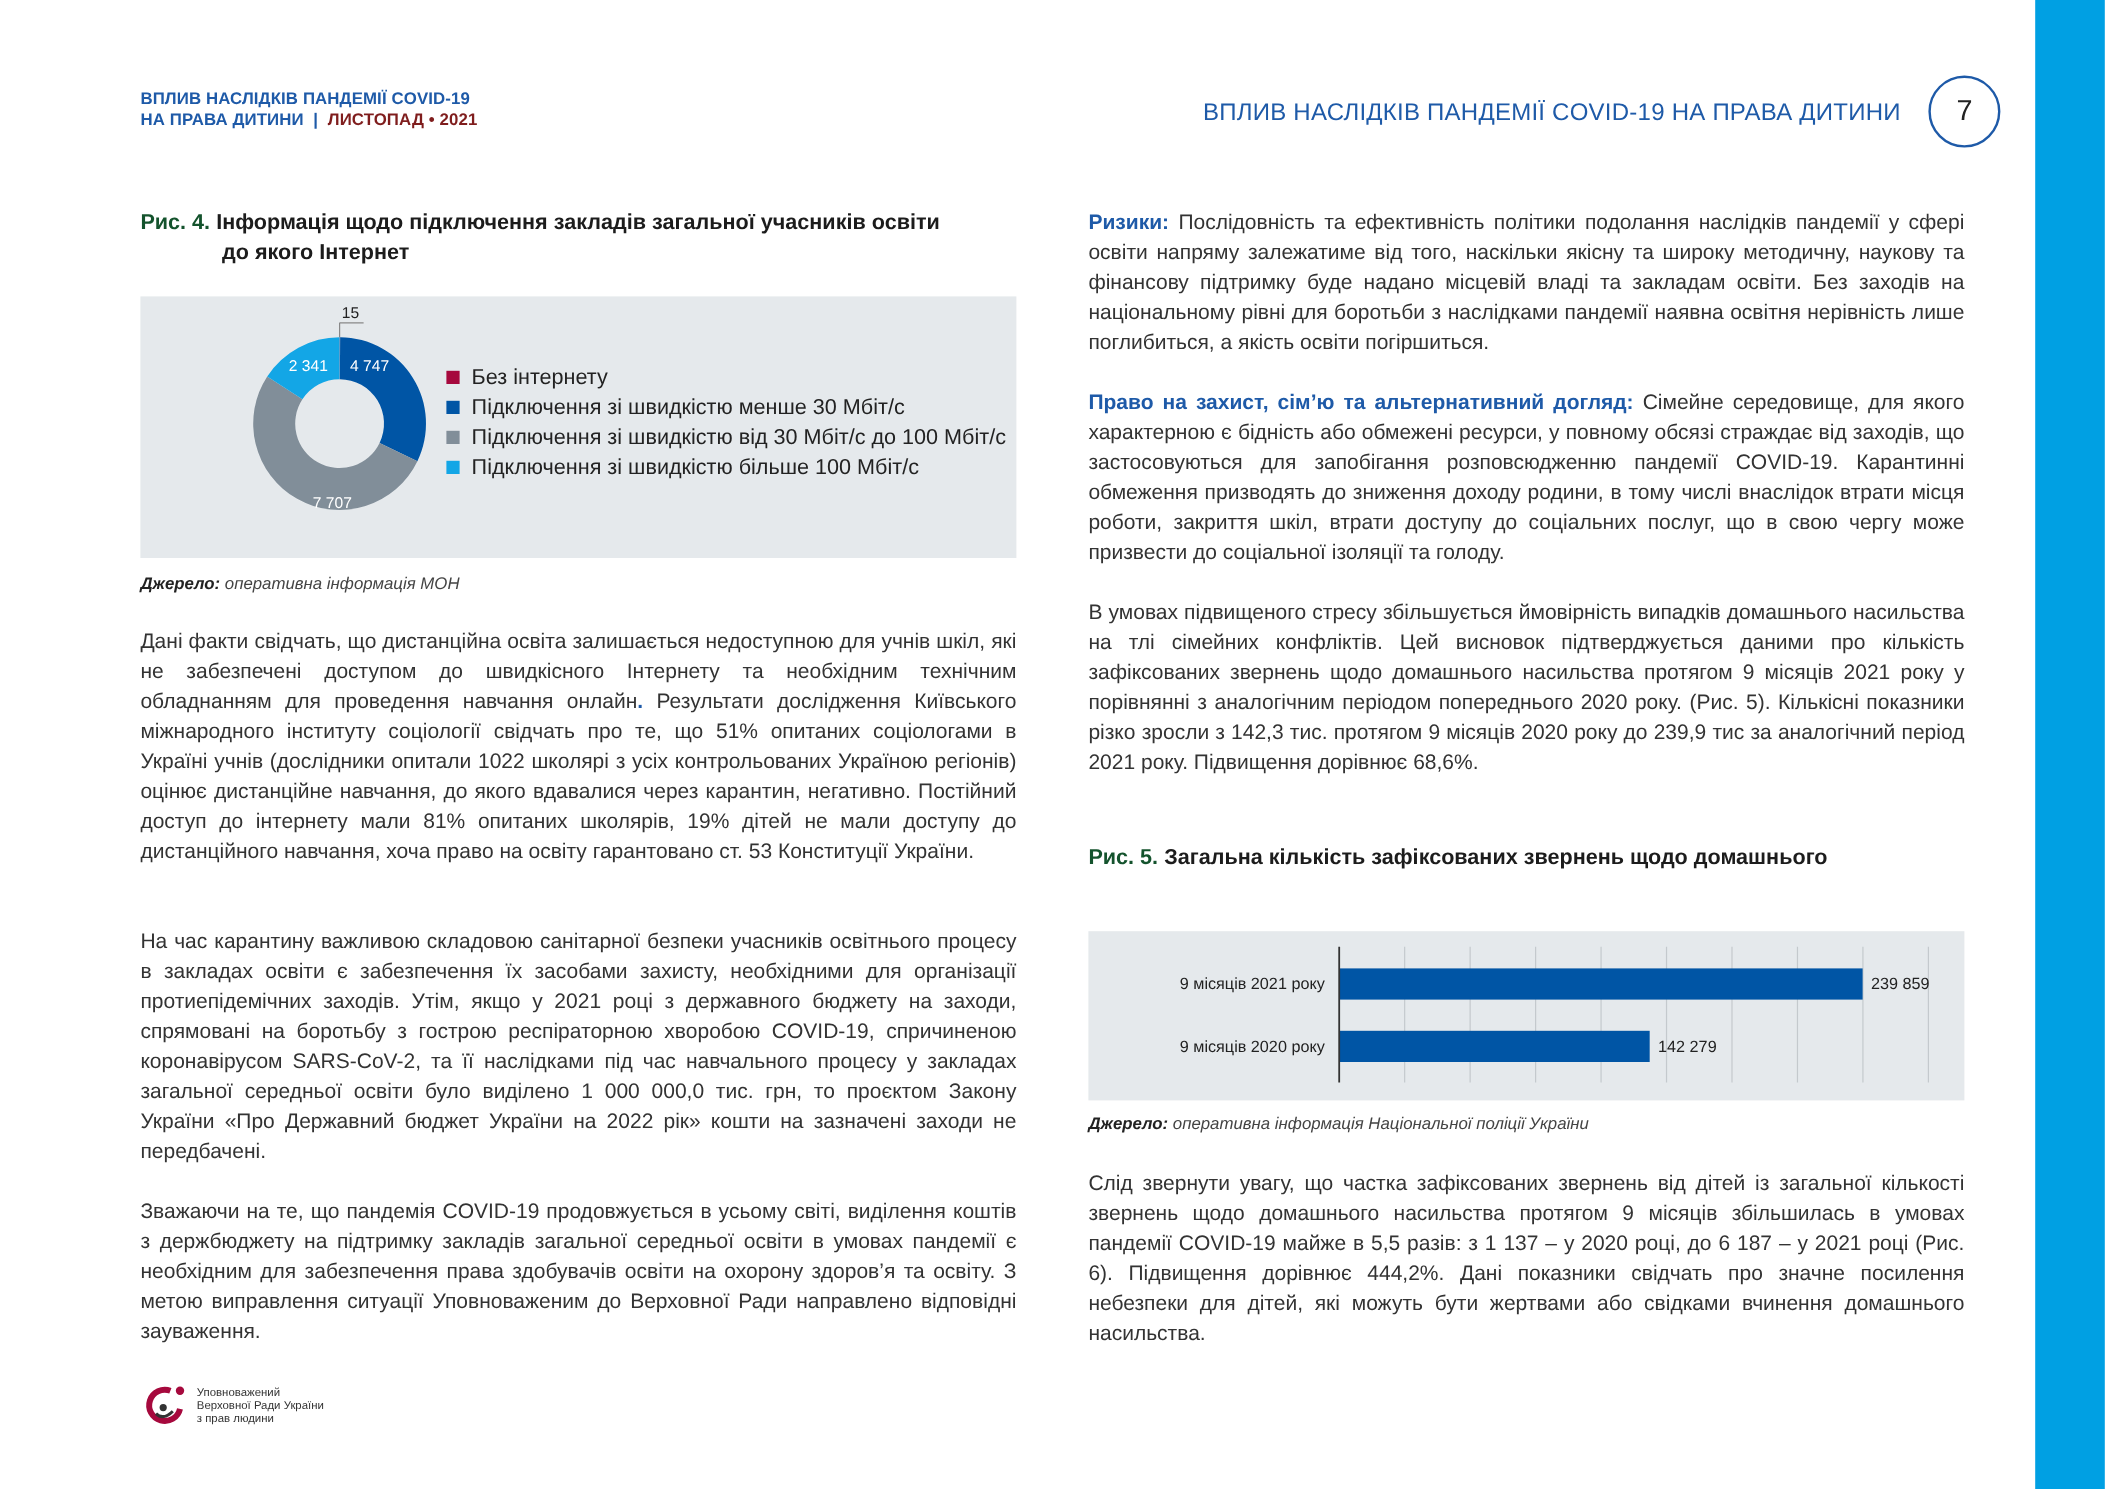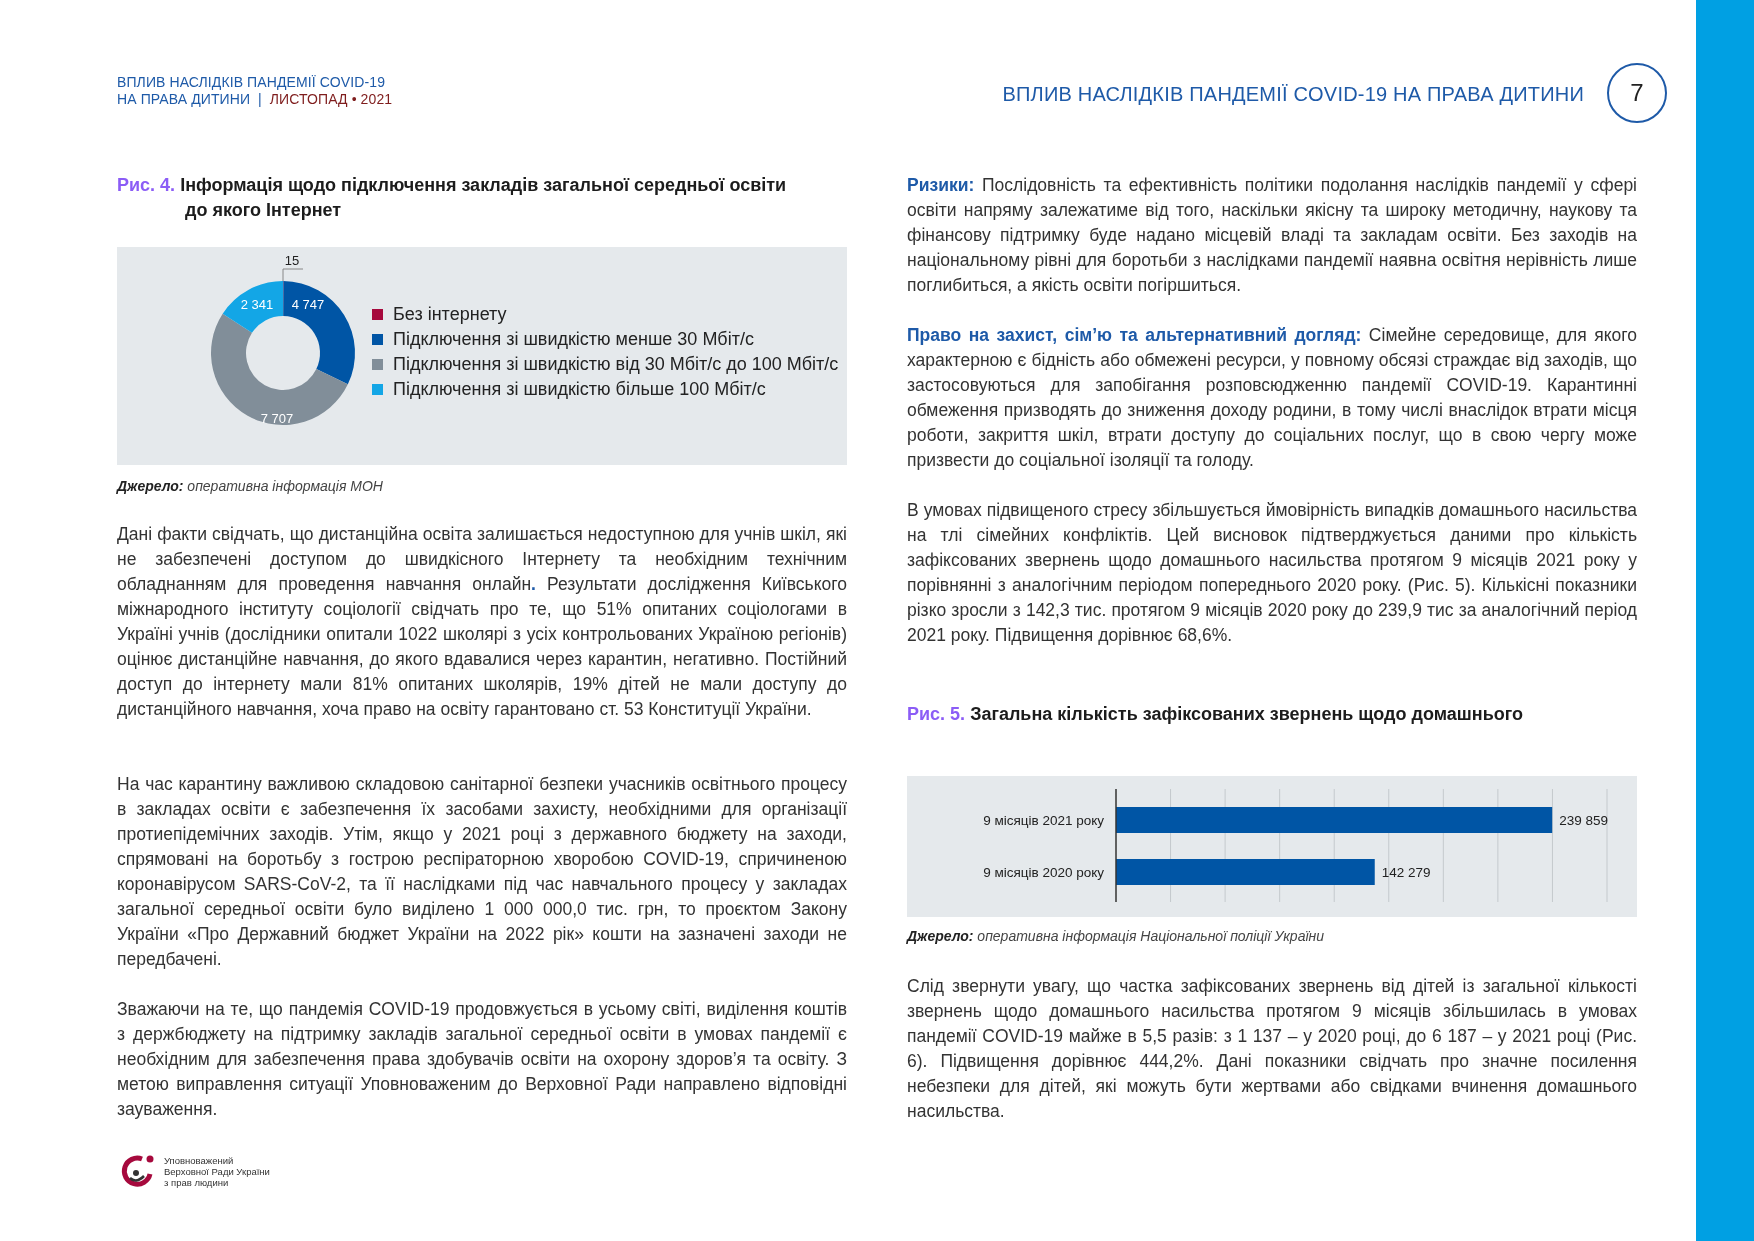--- a/index.html
+++ b/index.html
@@ -1,25 +1,25 @@
 <!DOCTYPE html>
 <html><head>
 <meta charset="utf-8">
 <style>
   html, body { margin:0; padding:0; }
   body { width:1754px; height:1241px; position:relative; background:#ffffff; overflow:hidden;
          font-family:"Liberation Sans", sans-serif; color:#2a2a2a; }
   .stripe { position:absolute; left:1696px; top:0; width:58px; height:1241px; background:#00a0e3; }
-  .hdr-left { position:absolute; left:117px; top:74px; font-size:14px; line-height:17px; color:#1e5aa8; font-weight:normal; letter-spacing:0.1px; }
+  .hdr-left { position:absolute; left:117px; top:74px; font-size:14px; line-height:17px; color:#1e5aa8; font-weight:bold; letter-spacing:0.1px; }
   .hdr-left .grey { color:#7f1d1d; }
   .hdr-right { position:absolute; right:170px; top:83px; font-size:20px; color:#1e5aa8; letter-spacing:0.2px; }
   .page-circle { position:absolute; left:1607px; top:63px; width:56px; height:56px; border:2px solid #1e5aa8; border-radius:50%;
                  display:flex; align-items:center; justify-content:center; font-size:24px; color:#222; }
   .fig-title { position:absolute; font-size:18px; font-weight:bold; line-height:25px; color:#1c1c1c; }
-  .fig-title .num { color:#8b5cf6; }
+  .fig-title .num { color:#14532d; }
   .fig-title .cont { display:block; }
   .chartbox { position:absolute; background:#e5e9ec; }
   .source { position:absolute; font-size:14px; font-style:italic; color:#444; }
   .source b { color:#222; }
   .para { position:absolute; font-size:17.5px; line-height:25px; text-align:justify; color:#333; }
   .para .lead { color:#1e5aa8; font-weight:bold; }
   .legend { position:absolute; left:372px; top:302px; font-size:18px; color:#222; }
   .legend-item { display:flex; align-items:center; height:25px; }
   .legend-swatch { width:11px; height:11px; margin-right:10px; }
   .footer-logo { position:absolute; left:120px; top:1154px; display:flex; align-items:center; }
@@ -33,21 +33,21 @@
 
 <div class="hdr-left">
   <div>ВПЛИВ НАСЛІДКІВ ПАНДЕМІЇ COVID-19</div>
   <div><span style="white-space:pre">НА ПРАВА ДИТИНИ  |  </span><span class="grey">ЛИСТОПАД • 2021</span></div>
 </div>
 <div class="hdr-right">ВПЛИВ НАСЛІДКІВ ПАНДЕМІЇ COVID-19 НА ПРАВА ДИТИНИ</div>
 <div class="page-circle">7</div>
 
 <div class="fig-title" style="left:117px; top:173px; width:720px;">
   <span class="num">Рис. 4.</span>
-  <span>Інформація щодо підключення закладів загальної середньої освіти</span>
+  <span>Інформація щодо підключення закладів загальної учасників освіти</span>
   <span class="cont" style="padding-left:68px">до якого Інтернет</span>
 </div>
 
 <div class="chartbox" style="left:117px; top:247px; width:730px; height:218px;"></div>
 <svg id="donut" style="position:absolute; left:117px; top:247px;" width="730" height="218">
     <path d="M166,34 A72,72 0 0 1 166.4581900290236,34.001457918251546 L166.2354587649149,69.00074920799037 A37,37 0 0 0 166,69 Z" fill="#a6093d"></path>
     <line x1="166" y1="34" x2="166" y2="22" stroke="#888" stroke-width="1"></line>
     <line x1="166" y1="22" x2="186" y2="22" stroke="#888" stroke-width="1"></line>
     <text x="175" y="18" text-anchor="middle" font-size="13" fill="#222">15</text>
     <path d="M166.4581900290236,34.001457918251546 A72,72 0 0 1 230.84796912211775,137.2848349961585 L199.32465079886606,122.07692909524812 A37,37 0 0 0 166.2354587649149,69.00074920799037 Z" fill="#0055a5"></path>

